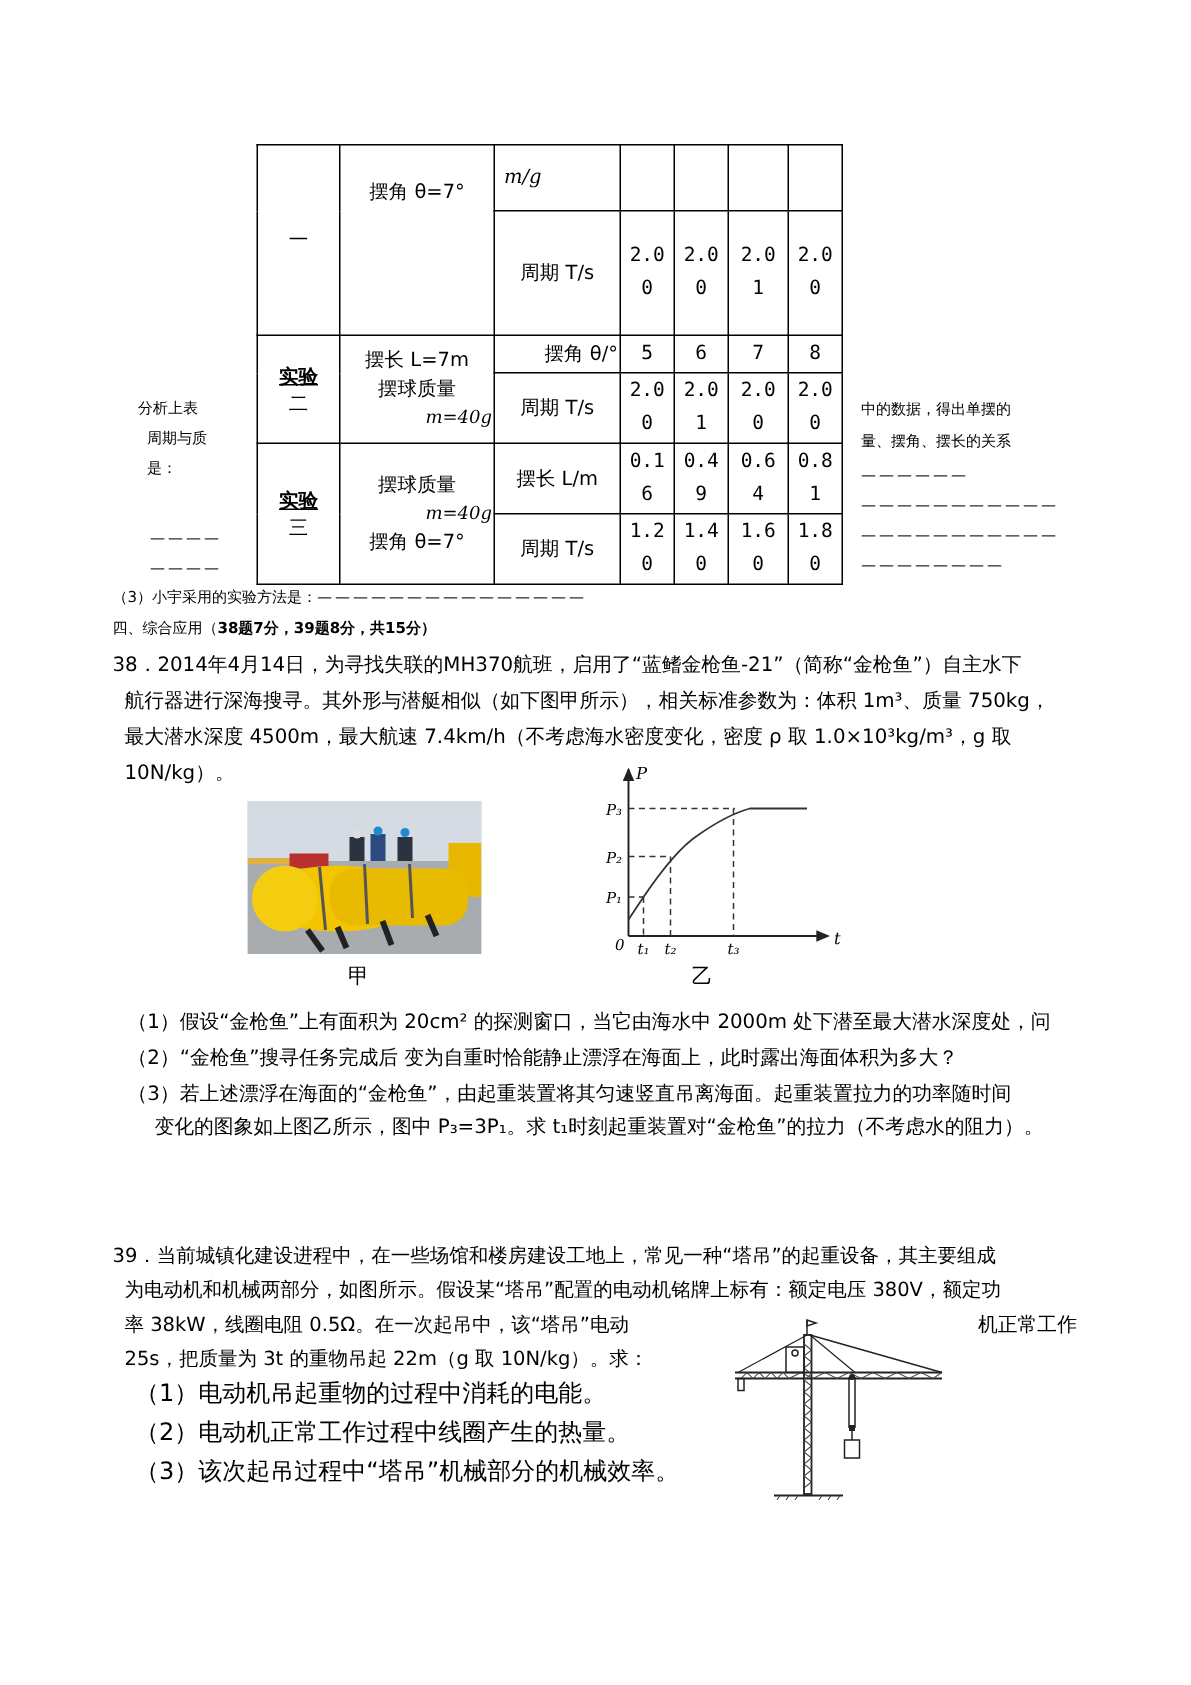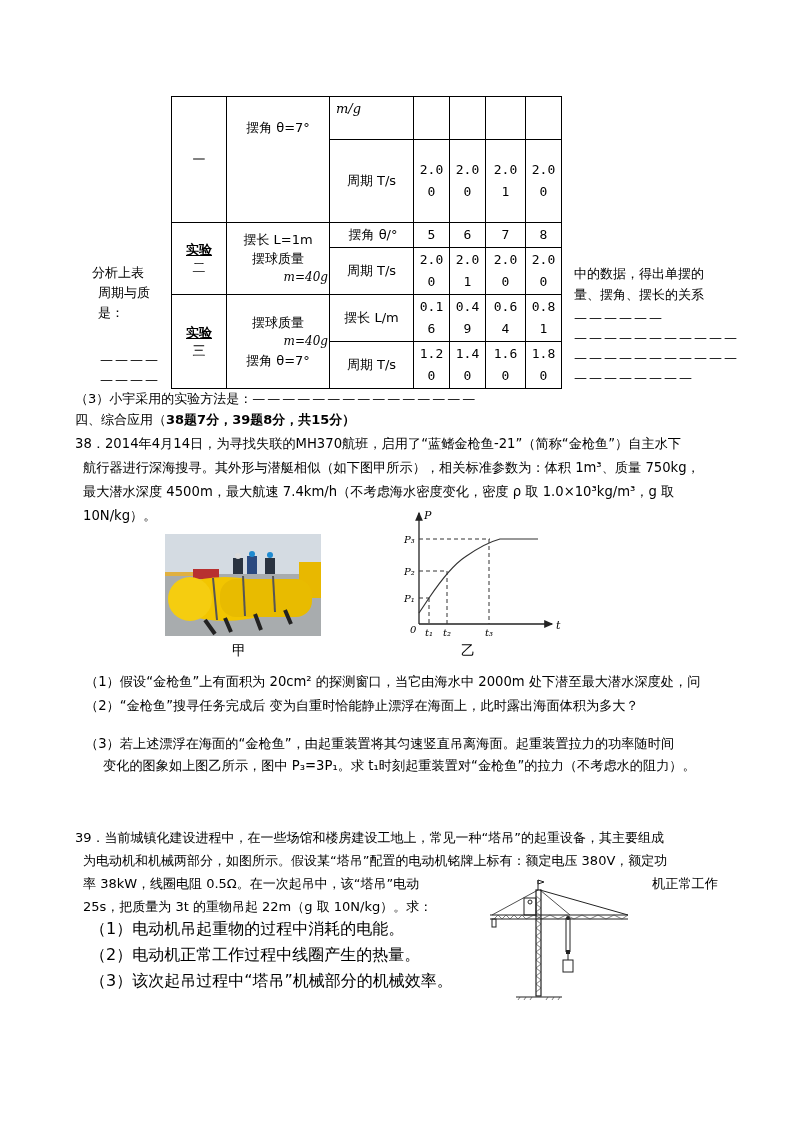--- a/index.html
+++ b/index.html
@@ -4,21 +4,21 @@
 <style>
   html, body { margin: 0; padding: 0; background: #fff; }
   body { width: 794px; height: 1123px; position: relative; overflow: hidden;
          font-family: "DejaVu Sans", sans-serif; color: #000; font-size: 13px; }
   .abs { position: absolute; }
   table.exp { position: absolute; left: 171px; top: 96px; border-collapse: collapse; }
   table.exp td { border: 1.3px solid #000; text-align: center; vertical-align: middle; padding: 1px; font-size: 13px; }
   .num { font-family: "DejaVu Sans Mono", monospace; font-size: 12px; line-height: 22px; }
   .it { font-style: italic; font-family: "DejaVu Serif", serif; font-size: 12px; text-align: right; }
   .bold { font-weight: bold; }
-  .line { font-size: 13px; line-height: 24px; white-space: nowrap; }
+  .line { font-size: 10px; line-height: 24px; white-space: nowrap; }
   .dash { letter-spacing: 2px; }
   .cap { font-size: 14px; }
   .photo { position: absolute; left: 165px; top: 534px; width: 156px; height: 102px; overflow: hidden; background: #c9d0d8; }
 </style>
 </head>
 <body>
 
 <table class="exp">
   <colgroup>
     <col style="width:55px">
@@ -26,21 +26,21 @@
       <col style="width:84px">
     <col style="width:36px">
       <col style="width:36px">
       <col style="width:40px">
       <col style="width:36px">
   </colgroup>
   <tbody>
       <tr style="height:43px">
     <td rowspan="2">一</td>
     <td rowspan="2" style="vertical-align:top;padding-top:22px">摆角 θ=7°</td>
-    <td class="it" style="text-align:left;vertical-align:top;padding:4px 6px">m/g</td>
+    <td class="it" style="text-align:left;vertical-align:top;padding:14px 6px">m/g</td>
     <td></td>
     <td></td>
     <td></td>
     <td></td>
   </tr>
   <tr style="height:83px">
     <td>周期 T/s</td>
     <td class="num" style="white-space:pre">2.0
 0</td>
     <td class="num" style="white-space:pre">2.0
@@ -49,25 +49,25 @@
 1</td>
     <td class="num" style="white-space:pre">2.0
 0</td>
   </tr>
   <tr style="height:21px">
     <td rowspan="2">
       <div class="bold" style="text-decoration:underline">实验</div>
       <div>二</div>
     </td>
     <td rowspan="2" style="line-height:19px">
-      <div>摆长 L=1m</div>
+      <div>摆长 L=7m</div>
       <div>摆球质量</div>
       <div class="it">m=40g</div>
     </td>
-    <td style="text-align:center;padding-left:4px">摆角 θ/°</td>
+    <td style="text-align:right;padding-left:4px">摆角 θ/°</td>
     <td class="num">5</td>
     <td class="num">6</td>
     <td class="num">7</td>
     <td class="num">8</td>
   </tr>
   <tr style="height:44px">
     <td>周期 T/s</td>
     <td class="num" style="white-space:pre">2.0
 0</td>
     <td class="num" style="white-space:pre">2.0
@@ -194,21 +194,21 @@
   <text x="14" y="38" font-family="DejaVu Serif, serif" font-style="italic" font-size="10">P₃</text>
   <text x="35" y="131" font-family="DejaVu Serif, serif" font-style="italic" font-size="10">t₁</text>
   <text x="53" y="131" font-family="DejaVu Serif, serif" font-style="italic" font-size="10">t₂</text>
   <text x="95" y="131" font-family="DejaVu Serif, serif" font-style="italic" font-size="10">t₃</text>
 </svg>
 <div class="abs cap" style="left:461px;top:642px">乙</div>
 
 <div class="abs line" style="left:85px;top:671px;line-height:22px;font-size:13.2px">
   <div>（1）假设“金枪鱼”上有面积为 20cm² 的探测窗口，当它由海水中 2000m 处下潜至最大潜水深度处，问</div>
   <div style="margin-top:2px">（2）“金枪鱼”搜寻任务完成后 变为自重时恰能静止漂浮在海面上，此时露出海面体积为多大？</div>
-  <div style="margin-top:16px">（3）若上述漂浮在海面的“金枪鱼”，由起重装置将其匀速竖直吊离海面。起重装置拉力的功率随时间</div>
+  <div style="margin-top:2px">（3）若上述漂浮在海面的“金枪鱼”，由起重装置将其匀速竖直吊离海面。起重装置拉力的功率随时间</div>
   <div style="padding-left:18px">变化的图象如上图乙所示，图中 P₃=3P₁。求 t₁时刻起重装置对“金枪鱼”的拉力（不考虑水的阻力）。</div>
 </div>
 
 <div class="abs line" style="left:75px;top:826px;line-height:23px;font-size:13px">
   <div>39．当前城镇化建设进程中，在一些场馆和楼房建设工地上，常见一种“塔吊”的起重设备，其主要组成</div>
   <div style="padding-left:8px">为电动机和机械两部分，如图所示。假设某“塔吊”配置的电动机铭牌上标有：额定电压 380V，额定功</div>
   <div style="padding-left:8px">率 38kW，线圈电阻 0.5Ω。在一次起吊中，该“塔吊”电动</div>
   <div style="padding-left:8px">25s，把质量为 3t 的重物吊起 22m（g 取 10N/kg）。求：</div>
 </div>
 <div class="abs line" style="left:652px;top:872px;font-size:13.2px">机正常工作</div>

